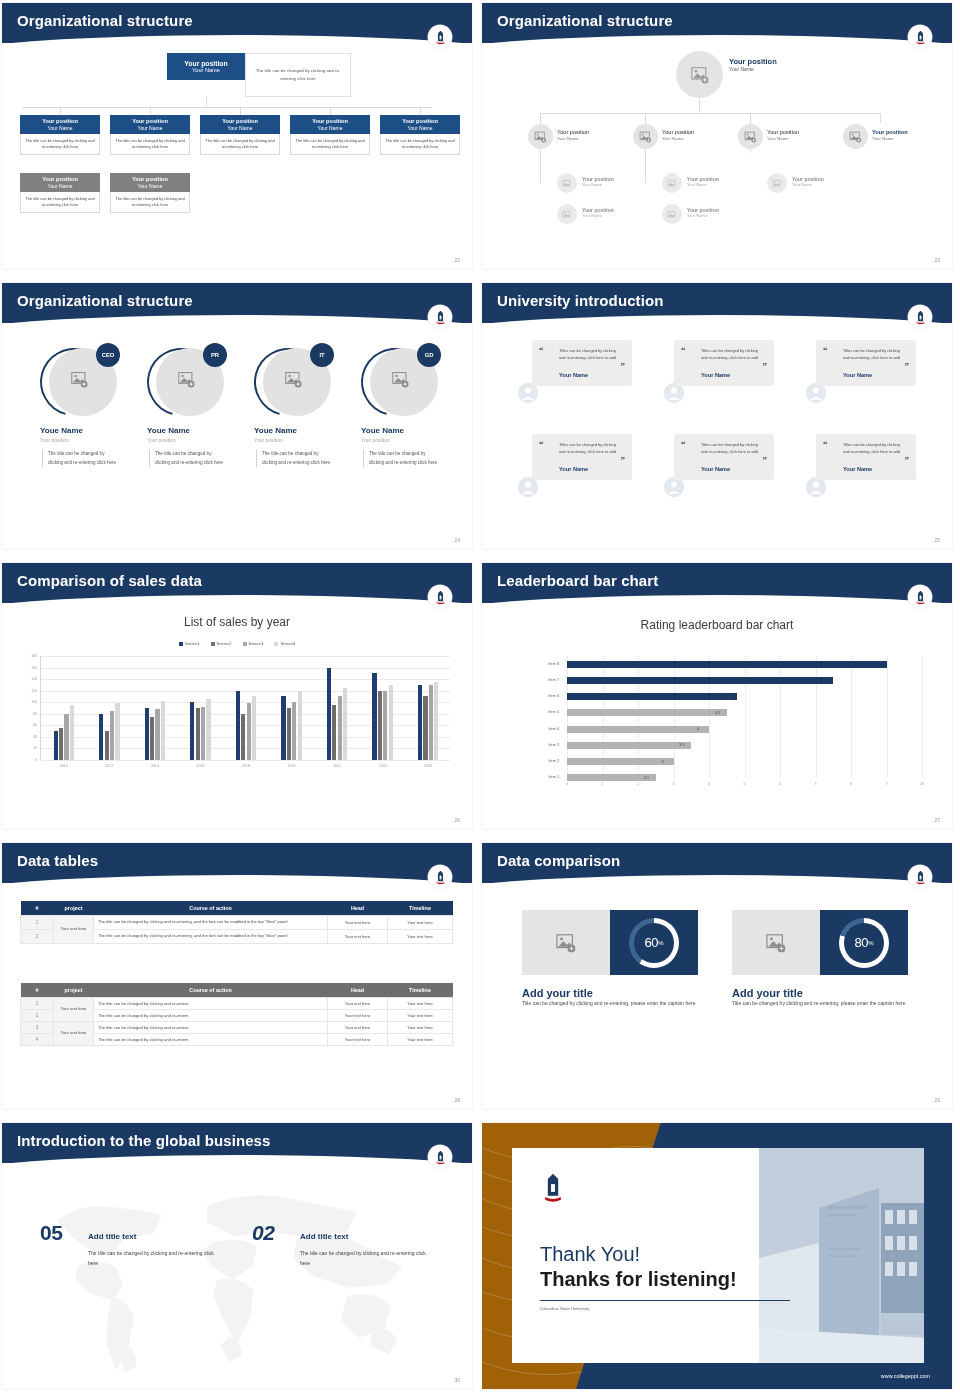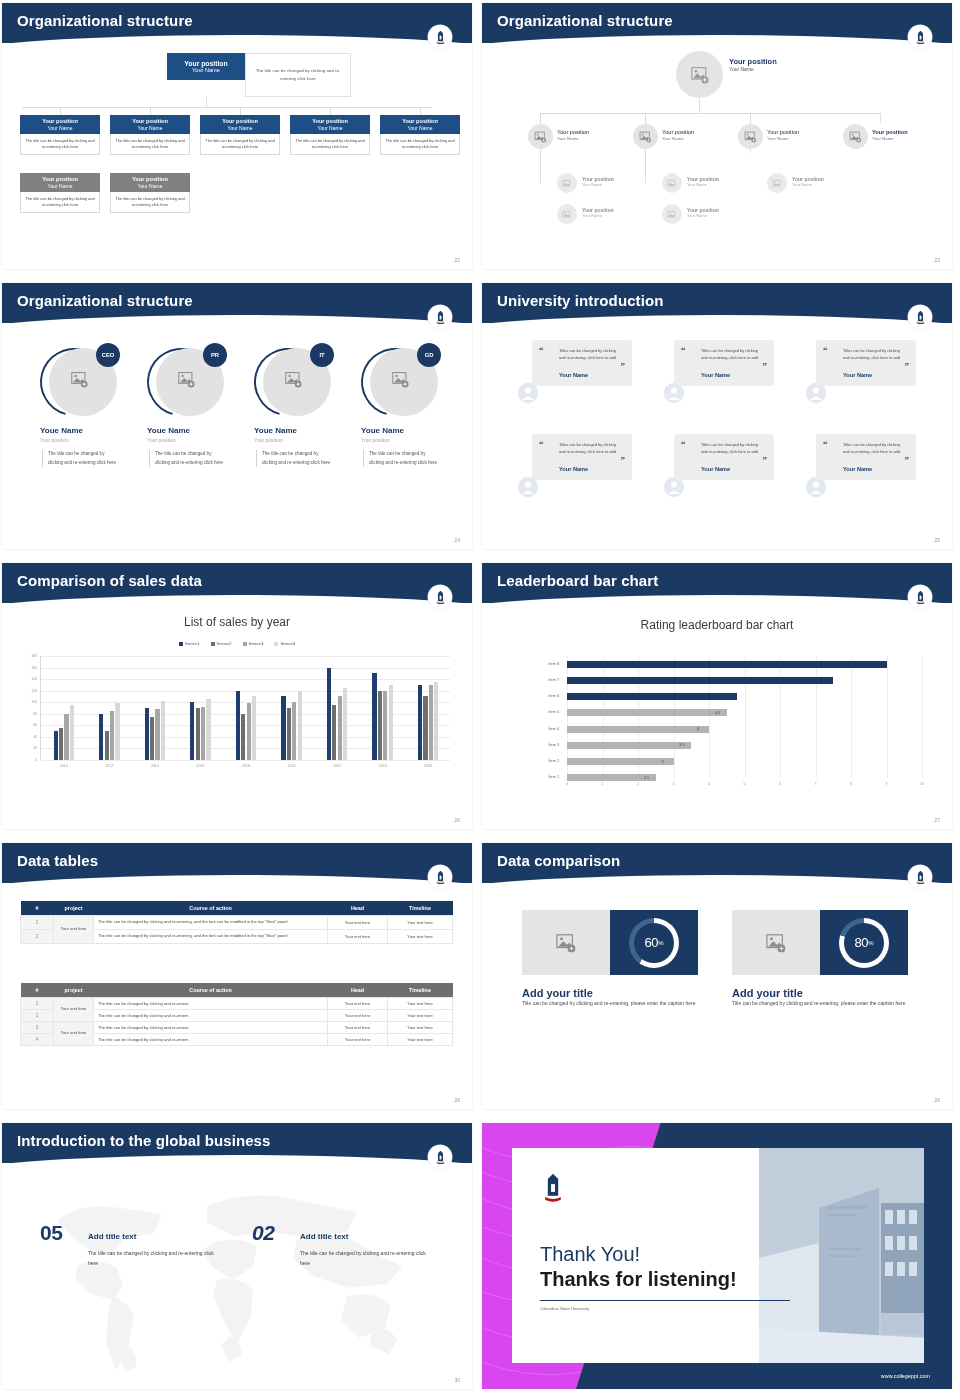--- a/index.html
+++ b/index.html
@@ -107,21 +107,21 @@
   .cmp-sub { font-size:5px; line-height:1.85; color:#4a4a4a; }
 
   
   .map-bg { position:absolute; left:0; top:40px; width:470px; height:226px; opacity:.5;
             display:flex; align-items:center; justify-content:center; }
   .bignum { font-size:21px; font-weight:bold; color:#1b3a63; letter-spacing:-.5px; }
   .mtitle { font-size:8px; font-weight:bold; color:#1b3a63; }
   .mdesc { font-size:5px; line-height:2; color:#3e3e3e; }
 
   
-  .ty { position:absolute; inset:0; background:#d946ef; }
+  .ty { position:absolute; inset:0; background:#a16207; }
   .ty-navy { position:absolute; right:0; top:0; width:100%; height:100%; background:#1b3a63;
              clip-path: polygon(38% 0, 100% 0, 100% 100%, 20% 100%); }
   .ty-card { position:absolute; left:30px; top:25px; width:412px; height:215px; background:#fff; overflow:hidden; }
   .ty-photo { position:absolute; right:0; top:0; width:165px; height:100%;
               background: linear-gradient(160deg,#c8d2de 0%, #aebccd 40%, #8fa2b8 100%); }
   .ty-h1 { position:absolute; left:28px; top:95px; font-size:20px; color:#1b3a63; font-weight:normal; }
   .ty-h2 { position:absolute; left:28px; top:120px; font-size:20px; color:#1c1c1c; font-weight:bold; }
   .ty-rule { position:absolute; left:28px; top:152px; width:250px; height:.8px; background:#1b3a63; }
   .ty-sub { position:absolute; left:28px; top:158px; font-size:4.2px; color:#666; }
   .ty-url { position:absolute; right:22px; bottom:10px; color:#fff; font-size:5.4px; }

